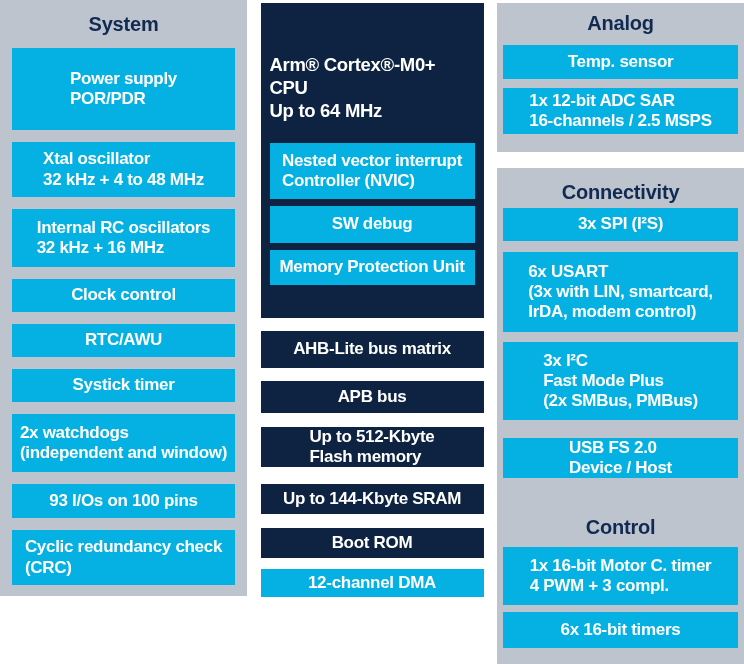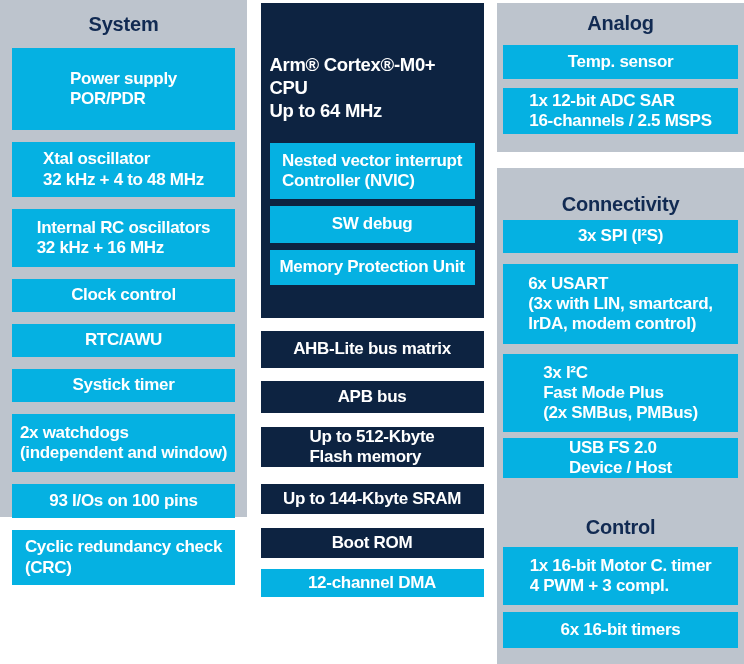--- a/index.html
+++ b/index.html
@@ -10,21 +10,21 @@
   }
   *{box-sizing:border-box;margin:0;padding:0;}
   html,body{width:744px;height:664px;}
   body{
     background:#ffffff;
     font-family:"Liberation Sans", sans-serif;
     display:flex;
     justify-content:space-between;
     overflow:hidden;
   }
-  .col-left{width:247px;height:517px;background:var(--panel);padding:10px 12px 0;}
+  .col-left{width:247px;height:596px;background:var(--panel);padding:10px 12px 0;}
   .col-mid{width:223px;margin-top:3px;display:flex;flex-direction:column;}
   .col-right{width:247px;margin-top:3px;display:flex;flex-direction:column;}
 
   .section-title{
     color:var(--heading);
     font-weight:bold;
     font-size:20px;
     text-align:center;
     letter-spacing:-0.2px;
     height:28px;
@@ -86,29 +86,29 @@
   .m-boot{margin-top:14px;height:30px;}
   .m-dma{margin-top:11px;height:28px;}
 
   
   .rpanel{background:var(--panel);padding:8px 6px 0;}
   .p-analog{height:149px;}
   .p-conn{height:319px;margin-top:16px;padding-top:12px;}
   .p-ctrl{flex:1;padding-top:28px;}
   .rpanel .section-title{height:24px;line-height:24px;}
   .p-analog .section-title{margin-bottom:10px;}
-  .p-conn .section-title{margin-bottom:4px;margin-top:12px;}
+  .p-conn .section-title{margin-bottom:4px;}
   .p-ctrl .section-title{margin-bottom:8px;}
 
   .h-temp{height:34px;}
   .h-adc{margin-top:9px;height:46px;}
   .h-spi{height:33px;}
   .h-usart{margin-top:11px;height:80px;}
   .h-i2c{margin-top:10px;height:78px;}
-  .h-usb{margin-top:6px;height:40px;}
+  .h-usb{margin-top:18px;height:40px;}
   .h-motor{height:58px;}
   .h-tim{margin-top:7px;height:36px;}
 </style>
 </head>
 <body>
 
 <div class="col-left">
   <div class="section-title">System</div>
   <div class="stack">
     <div class="b cyan h-power">Power supply

